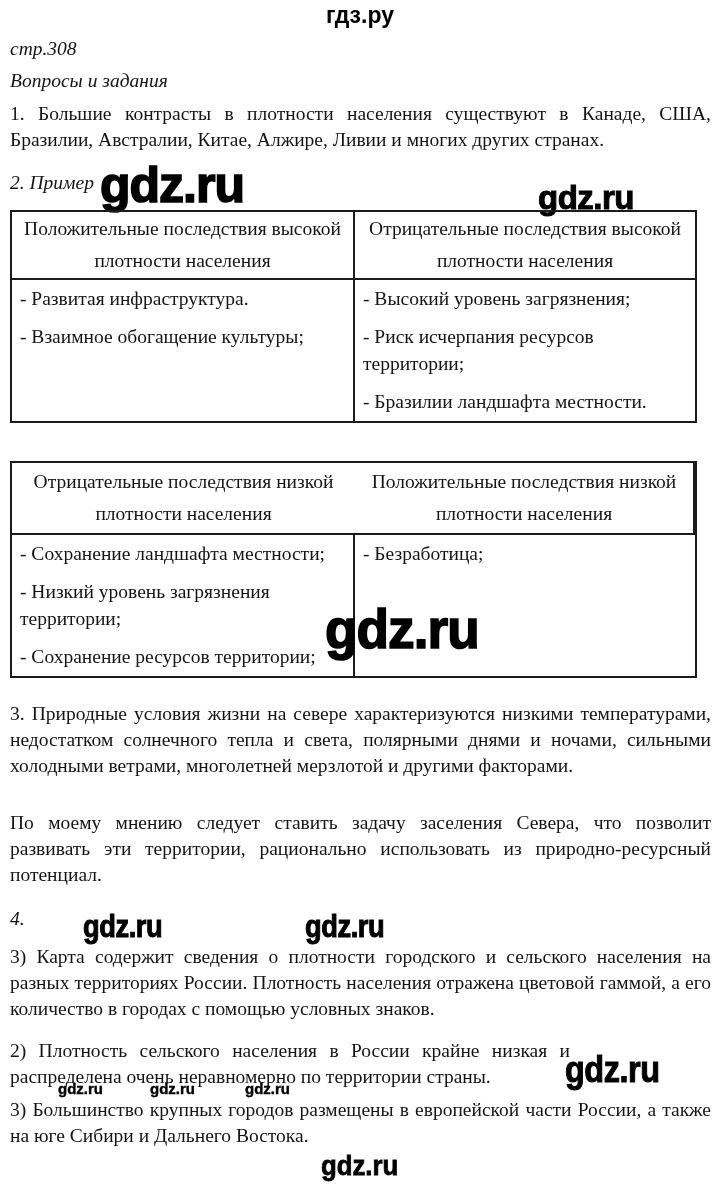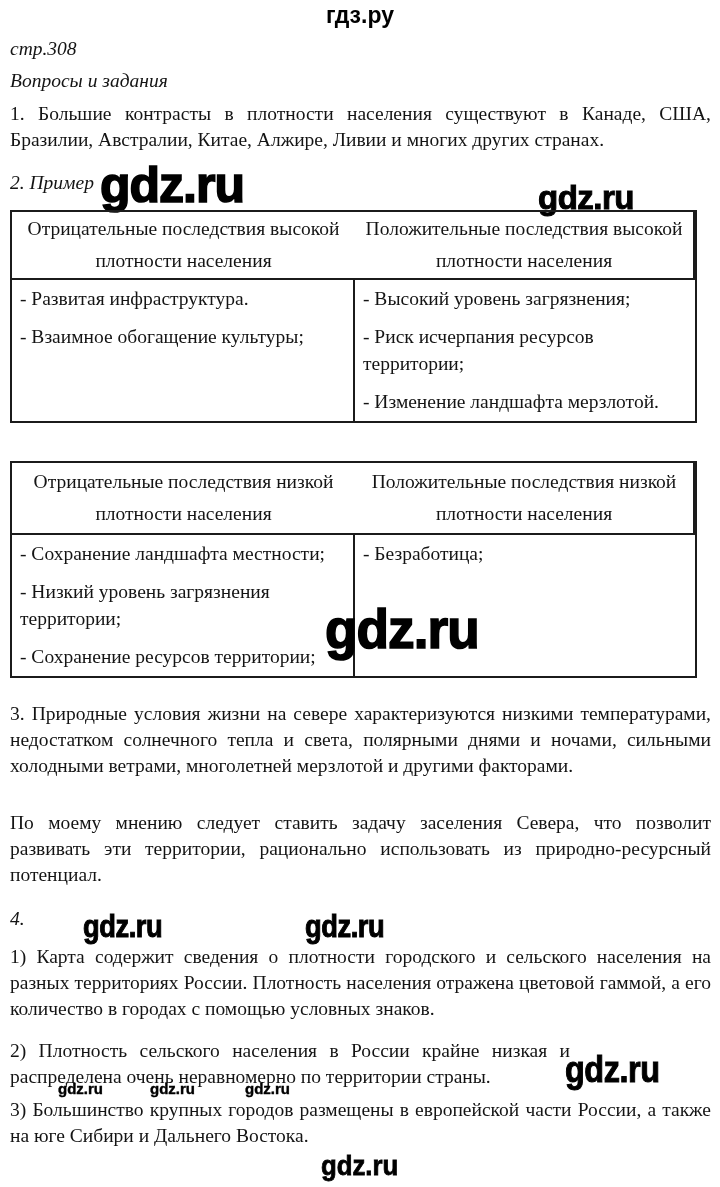--- a/index.html
+++ b/index.html
@@ -53,34 +53,34 @@
 <div class="label" style="top:36px;">стр.308</div>
 <div class="label" style="top:68px;">Вопросы и задания</div>
 
 <div class="para" style="top:101px;">1. Большие контрасты в плотности населения существуют в Канаде, США, Бразилии, Австралии, Китае, Алжире, Ливии и многих других странах.</div>
 
 <div class="label" style="top:170px;">2. Пример</div>
 <div class="wm wm-xl" style="left:100px;top:160px;font-size:50px;">gdz.ru</div>
 <div class="wm wm-lg" style="left:538px;top:181px;font-size:33px;">gdz.ru</div>
 
 <div class="tbl" id="tbl-high">
+  <div class="hcell cleft">
+    <span>Положительные последствия высокой плотности населения</span>
+  </div>
   <div class="hcell">
     <span>Отрицательные последствия высокой плотности населения</span>
-  </div>
-  <div class="hcell cleft">
-    <span>Положительные последствия высокой плотности населения</span>
   </div>
   <div class="bcell cleft">
     <p>- Развитая инфраструктура.</p>
     <p>- Взаимное обогащение культуры;</p>
   </div>
   <div class="bcell">
     <p>- Высокий уровень загрязнения;</p>
     <p>- Риск исчерпания ресурсов территории;</p>
-    <p>- Изменение ландшафта мерзлотой.</p>
+    <p>- Бразилии ландшафта местности.</p>
   </div>
 </div>
 
 <div class="tbl" id="tbl-low">
   <div class="hcell">
     <span>Отрицательные последствия низкой плотности населения</span>
   </div>
   <div class="hcell cleft">
     <span>Положительные последствия низкой плотности населения</span>
   </div>
@@ -95,21 +95,21 @@
 </div>
 <div class="wm wm-xl" style="left:325px;top:601px;font-size:56px;transform:scaleX(0.95);">gdz.ru</div>
 
 <div class="para" style="top:701px;">3. Природные условия жизни на севере характеризуются низкими температурами, недостатком солнечного тепла и света, полярными днями и ночами, сильными холодными ветрами, многолетней мерзлотой и другими факторами.</div>
 <div class="para" style="top:810px;">По моему мнению следует ставить задачу заселения Севера, что позволит развивать эти территории, рационально использовать из природно-ресурсный потенциал.</div>
 
 <div class="label" style="top:906px;">4.</div>
 <div class="wm wm-lg" style="left:83px;top:911px;font-size:31px;transform:scaleX(0.88);">gdz.ru</div>
 <div class="wm wm-lg" style="left:305px;top:911px;font-size:31px;transform:scaleX(0.88);">gdz.ru</div>
 
-<div class="para" style="top:944px;">1) Карта содержит сведения о плотности городского и сельского населения на разных территориях России. Плотность населения отражена цветовой гаммой, а его количество в городах с помощью условных знаков.</div>
+<div class="para" style="top:944px;">3) Карта содержит сведения о плотности городского и сельского населения на разных территориях России. Плотность населения отражена цветовой гаммой, а его количество в городах с помощью условных знаков.</div>
 <div class="para" style="top:1038px;width:560px;">2) Плотность сельского населения в России крайне низкая и распределена очень неравномерно по территории страны.</div>
 <div class="wm wm-lg" style="left:565px;top:1052px;font-size:36px;transform:scaleX(0.9);">gdz.ru</div>
 
 <div class="wm" style="left:58px;top:1081px;font-size:15px;">gdz.ru</div>
 <div class="wm" style="left:150px;top:1081px;font-size:15px;">gdz.ru</div>
 <div class="wm" style="left:245px;top:1081px;font-size:15px;">gdz.ru</div>
 
 <div class="para" style="top:1097px;">3) Большинство крупных городов размещены в европейской части России, а также на юге Сибири и Дальнего Востока.</div>
 
 <div class="wm" style="left:321px;top:1152px;font-size:28px;transform:scaleX(0.92);-webkit-text-stroke:0.8px #000;">gdz.ru</div>

